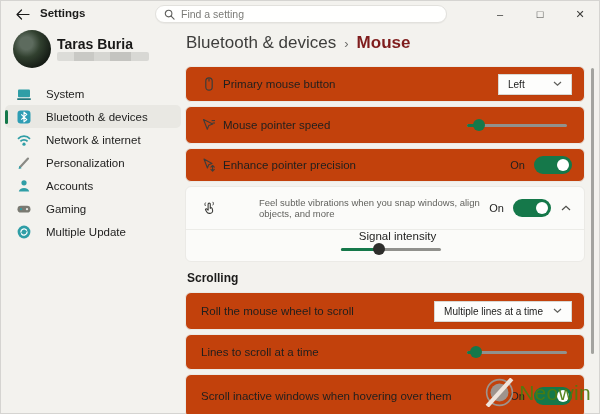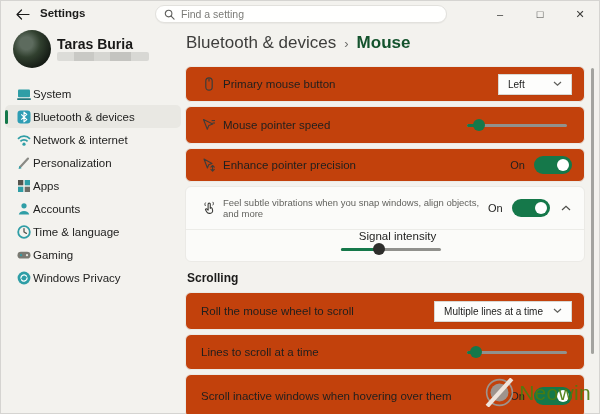--- a/index.html
+++ b/index.html
@@ -23,48 +23,48 @@
   .win-btn{width:40px;height:28px;display:flex;align-items:center;justify-content:center;font-size:11px;color:#3c3c3a;}
   
   .avatar{position:absolute;left:13px;top:30px;width:38px;height:38px;border-radius:50%;
     background:radial-gradient(circle at 35% 35%, #5d6b5e 0 18%, #31402f 40%, #141a14 75%, #0c0f0c 100%);}
   .profile-name{position:absolute;left:57px;top:36px;font-size:14px;font-weight:bold;color:#191918;}
   .redacted{position:absolute;left:57px;top:52px;width:92px;height:9px;border-radius:2px;
     background:linear-gradient(90deg,#dcdcd8 0 18%,#c9c9c5 18% 40%,#d6d6d2 40% 58%,#c4c4c0 58% 80%,#d8d8d4 80% 100%);
     filter:blur(.6px);}
   
   .nav{position:absolute;left:5px;top:82px;width:176px;}
-  .nav-item{height:23px;display:flex;align-items:center;gap:1px;padding-left:11px;border-radius:5px;position:relative;font-size:11.5px;color:#232322;}
+  .nav-item{height:23px;display:flex;align-items:center;gap:14px;padding-left:11px;border-radius:5px;position:relative;font-size:11.5px;color:#232322;}
   .nav-item.selected{background:#e9e8e3;}
   .nav-item.selected::before{content:"";position:absolute;left:0;top:4.5px;width:3px;height:14px;border-radius:2px;background:var(--accent);}
   .nav-ic{width:16px;height:16px;flex:0 0 16px;display:flex;align-items:center;justify-content:center;}
   
   .breadcrumb{position:absolute;left:186px;top:33px;display:flex;align-items:baseline;gap:8px;}
   .bc-parent{font-size:17px;color:#3e3e3c;}
   .bc-sep{font-size:13px;color:#6d6d6a;}
-  .bc-current{font-size:17px;font-weight:bold;color:#14532d;}
+  .bc-current{font-size:17px;font-weight:bold;color:#7f1d1d;}
   .card{position:absolute;left:185px;width:400px;background:#c2410c;border:1px solid #ebeae6;border-radius:6px;display:flex;align-items:center;padding:0 12px 0 15px;}
   .row-icon{width:16px;height:16px;margin-right:6px;flex:0 0 16px;}
   .row-label{font-size:11.5px;color:#1f1f1e;margin-left:0;}
   .spacer{flex:1;}
   .state-label{font-size:11px;color:#1f1f1e;margin-right:9px;}
   .toggle{width:38px;height:18px;border-radius:9px;background:var(--accent);position:relative;flex:0 0 38px;}
   .toggle .knob{position:absolute;right:3px;top:3px;width:12px;height:12px;border-radius:50%;background:#fff;}
   .dropdown{display:flex;align-items:center;justify-content:space-between;gap:10px;border:1px solid #d9d8d3;background:#fdfdfc;border-radius:0;padding:4px 9px;font-size:10px;color:#1b1b1a;box-shadow:0 1px 0 rgba(0,0,0,.03);}
   .slider{position:relative;width:100px;height:14px;--p:50;flex:0 0 100px;}
   .slider .track{position:absolute;left:0;right:0;top:6px;height:3px;background:#91918d;border-radius:2px;}
   .slider .fill{position:absolute;left:0;top:6px;height:3px;background:var(--accent);border-radius:2px;width:calc(var(--p)*1%);}
   .slider .thumb{position:absolute;top:1px;left:calc(var(--p)*1% - 6px);width:12px;height:12px;border-radius:50%;background:var(--accent);}
   .slider .thumb.dark{background:#2e2e2c;}
   
   .card-group{position:absolute;left:185px;width:400px;background:#fbfbf9;border:1px solid #ebeae6;border-radius:6px;padding:0;display:block;}
   .group-row{display:flex;align-items:center;padding:0 12px 0 15px;}
   .group-div{height:1px;background:#ececе8;background:#ecece8;margin:0;}
   .two-line{display:flex;flex-direction:column;justify-content:center;gap:2px;}
-  .sub-label{font-size:9.5px;color:#63635f;}
+  .sub-label{font-size:9.5px;color:#63635f;margin-left:36px;}
   .section-head{position:absolute;left:187px;top:271px;font-size:12px;font-weight:bold;color:#1b1b1a;}
   .chev-btn{margin-left:10px;display:flex;align-items:center;justify-content:center;width:14px;height:14px;}
   
   .watermark{position:absolute;right:9px;bottom:7px;display:flex;align-items:center;gap:5px;z-index:6;opacity:.92;}
   .wm-text{font-size:21px;color:#4d7c0f;letter-spacing:.3px;}
   
   .scrollbar{position:absolute;right:6px;top:68px;width:3px;height:286px;background:#a3a39f;border-radius:2px;z-index:4;}
 </style>
 </head>
 <body>
@@ -128,64 +128,44 @@
         <svg width="16" height="16" viewBox="0 0 16 16">
           <path d="M4.2 12 L12 3.6" stroke="#8a8a85" stroke-width="2.2" stroke-linecap="round"></path>
           <path d="M2.6 14 l3-.7 -2.3-2.3 z" fill="#2f9ea6"></path>
         </svg>
       </span>
     <span>Personalization</span>
   </div>
   <div class="nav-item">
     <span class="nav-ic">
         <svg width="16" height="16" viewBox="0 0 16 16">
-          <rect x="2" y="2" width="5.3" height="5.3" fill="#55554f"></rect>
-          <rect x="8.7" y="2" width="5.3" height="5.3" fill="#2f9ea6"></rect>
-          <rect x="2" y="8.7" width="5.3" height="5.3" fill="#2f9ea6"></rect>
-          <rect x="8.7" y="8.7" width="5.3" height="5.3" fill="#6d6d66"></rect>
-        </svg>
-      </span>
-    <span>Apps</span>
-  </div>
-  <div class="nav-item">
-    <span class="nav-ic">
-        <svg width="16" height="16" viewBox="0 0 16 16">
           <circle cx="8" cy="4.8" r="2.6" fill="#2f9ea6"></circle>
           <path d="M2.8 13.6 a5.3 4.6 0 0 1 10.4 0 z" fill="#2f9ea6"></path>
         </svg>
       </span>
     <span>Accounts</span>
-  </div>
-  <div class="nav-item">
-    <span class="nav-ic">
-        <svg width="16" height="16" viewBox="0 0 16 16">
-          <circle cx="8" cy="8" r="5.8" fill="none" stroke="#2f9ea6" stroke-width="1.8"></circle>
-          <path d="M8 4.6 V8 L10.4 9.4" stroke="#55554f" stroke-width="1.3" fill="none" stroke-linecap="round"></path>
-        </svg>
-      </span>
-    <span>Time &amp; language</span>
   </div>
   <div class="nav-item">
     <span class="nav-ic">
         <svg width="16" height="16" viewBox="0 0 16 16">
           <rect x="1.5" y="4.8" width="13" height="6.8" rx="3.4" fill="#7a7a72"></rect>
           <circle cx="5" cy="8.2" r="1.1" fill="#2f9ea6"></circle>
           <circle cx="11" cy="8.2" r="1.1" fill="#e9e9e4"></circle>
         </svg>
       </span>
     <span>Gaming</span>
   </div>
   <div class="nav-item">
     <span class="nav-ic">
         <svg width="16" height="16" viewBox="0 0 16 16">
           <circle cx="8" cy="8" r="6.4" fill="#2f9ea6"></circle>
           <path d="M4.9 8 a3.1 3.1 0 0 1 5.6-1.8 M11.1 8 a3.1 3.1 0 0 1 -5.6 1.8" stroke="#fff" stroke-width="1.3" fill="none" stroke-linecap="round"></path>
         </svg>
       </span>
-    <span>Windows Privacy</span>
+    <span>Multiple Update</span>
   </div>
 </div>
 
 <div class="breadcrumb">
   <span class="bc-parent">Bluetooth &amp; devices</span>
   <span class="bc-sep">›</span>
   <span class="bc-current">Mouse</span>
 </div>
 
 <div class="card" style="top:66px;height:36px;">

